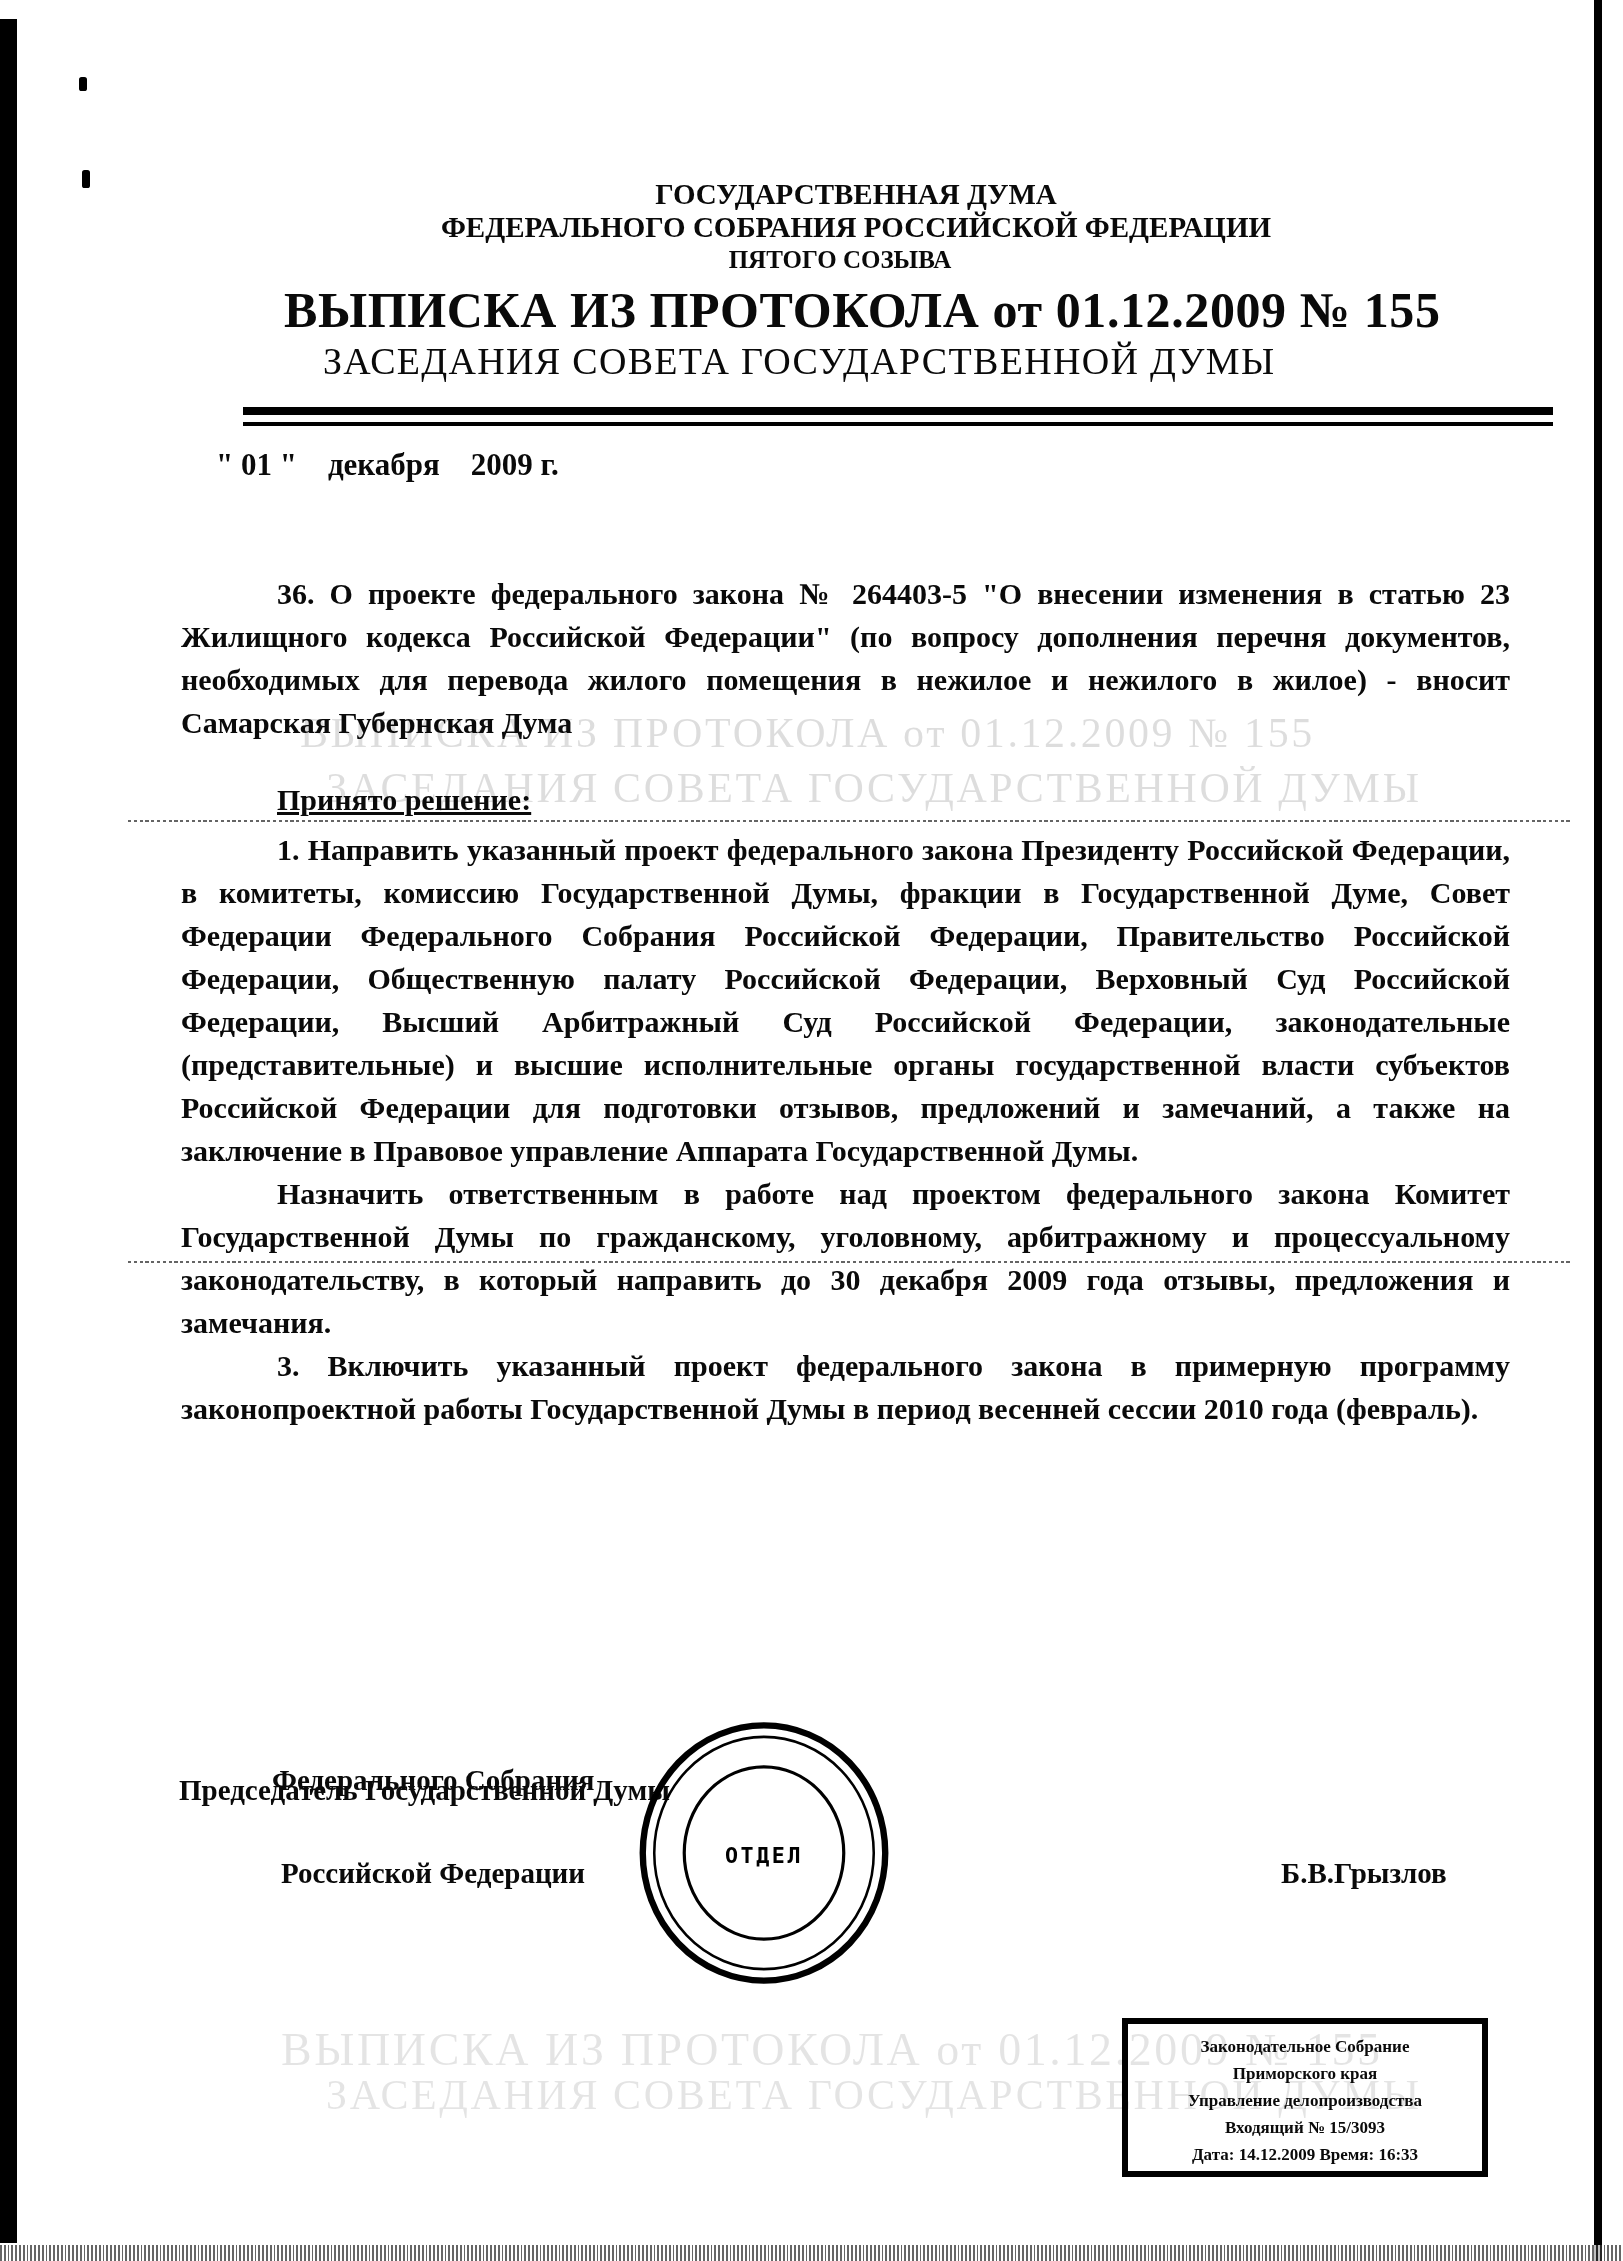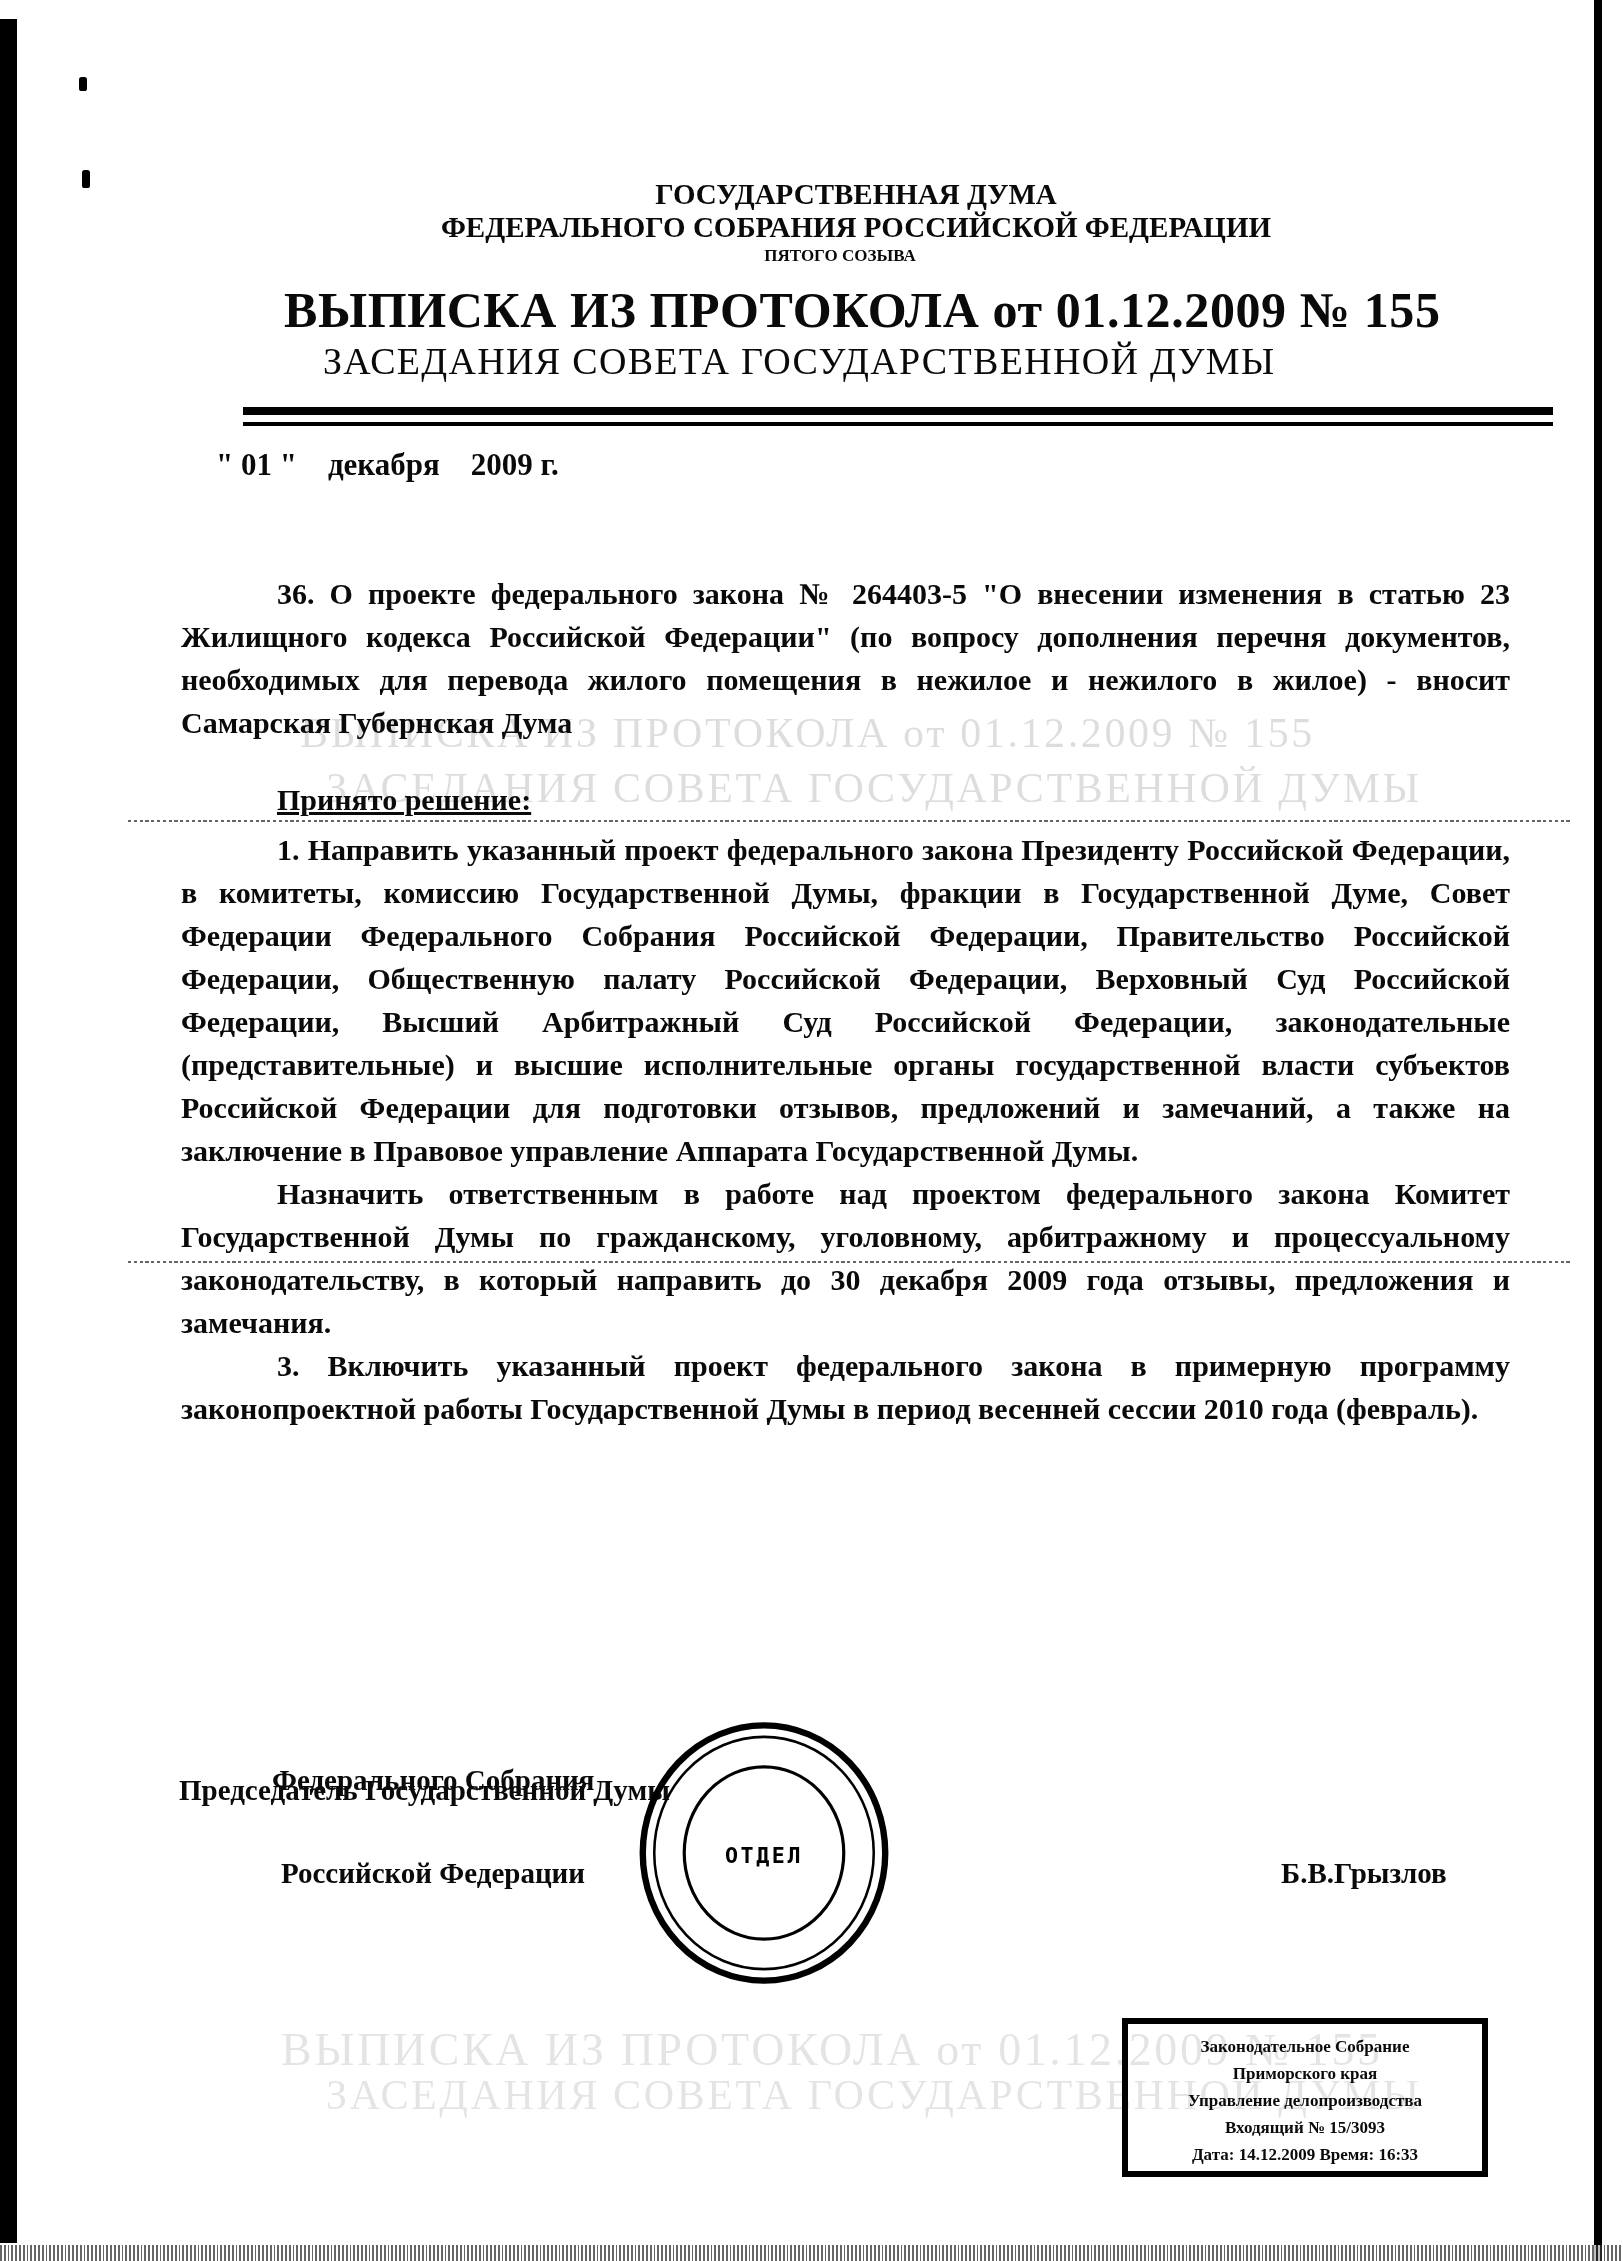--- a/index.html
+++ b/index.html
@@ -11,21 +11,21 @@
   .border-left { position: absolute; left: 0; top: 19px; width: 17px; height: 2224px; background: #000; }
   .border-right { position: absolute; left: 1594px; top: 0; width: 7.7px; height: 2261px; background: #000; }
   .border-bottom { position: absolute; left: 0; top: 2245px; width: 1623px; height: 16.6px;
     background: repeating-linear-gradient(90deg,#333 0 1.9px,#fff 1.9px 3.8px); opacity: .75; }
   .tick-mark { position: absolute; left: 79px; top: 77px; width: 7.7px; height: 14px; background:#000; border-radius:2.6px; }
   .tick-mark.b { top: 170px; height: 18px; left: 82px; }
 
   .hdr { position: absolute; left: 0; width: 1623px; text-align: center; font-weight: bold; white-space: nowrap; }
   .hdr1 { top: 178px; font-size: 29px; left: 0; padding-left: 89px; box-sizing: border-box; }
   .hdr2 { top: 211px; font-size: 29px; padding-left: 89px; box-sizing: border-box; }
-  .hdr3 { top: 246px; font-size: 17px; padding-left: 57px; box-sizing: border-box; }
+  .hdr3 { top: 246px; font-size: 25px; padding-left: 57px; box-sizing: border-box; }
   .title { position: absolute; left: 284px; top: 281px; font-size: 50px; font-weight: bold; white-space: nowrap; letter-spacing: 0.6px; }
   .subtitle { position: absolute; left: 323px; top: 339px; font-size: 38px; white-space: nowrap; letter-spacing: 1.3px; }
   .rule1 { position: absolute; left: 243px; top: 407px; width: 1310px; height: 7.7px; background: #000; }
   .rule2 { position: absolute; left: 243px; top: 422px; width: 1310px; height: 3.8px; background: #000; }
 
   .date-line { position: absolute; left: 216px; top: 447px; font-size: 31px; font-weight: bold; white-space: pre; }
 
   .body-text {
     position: absolute; left: 181px; width: 1329px;
     font-size: 30px; font-weight: bold; line-height: 43px; text-align: justify;

